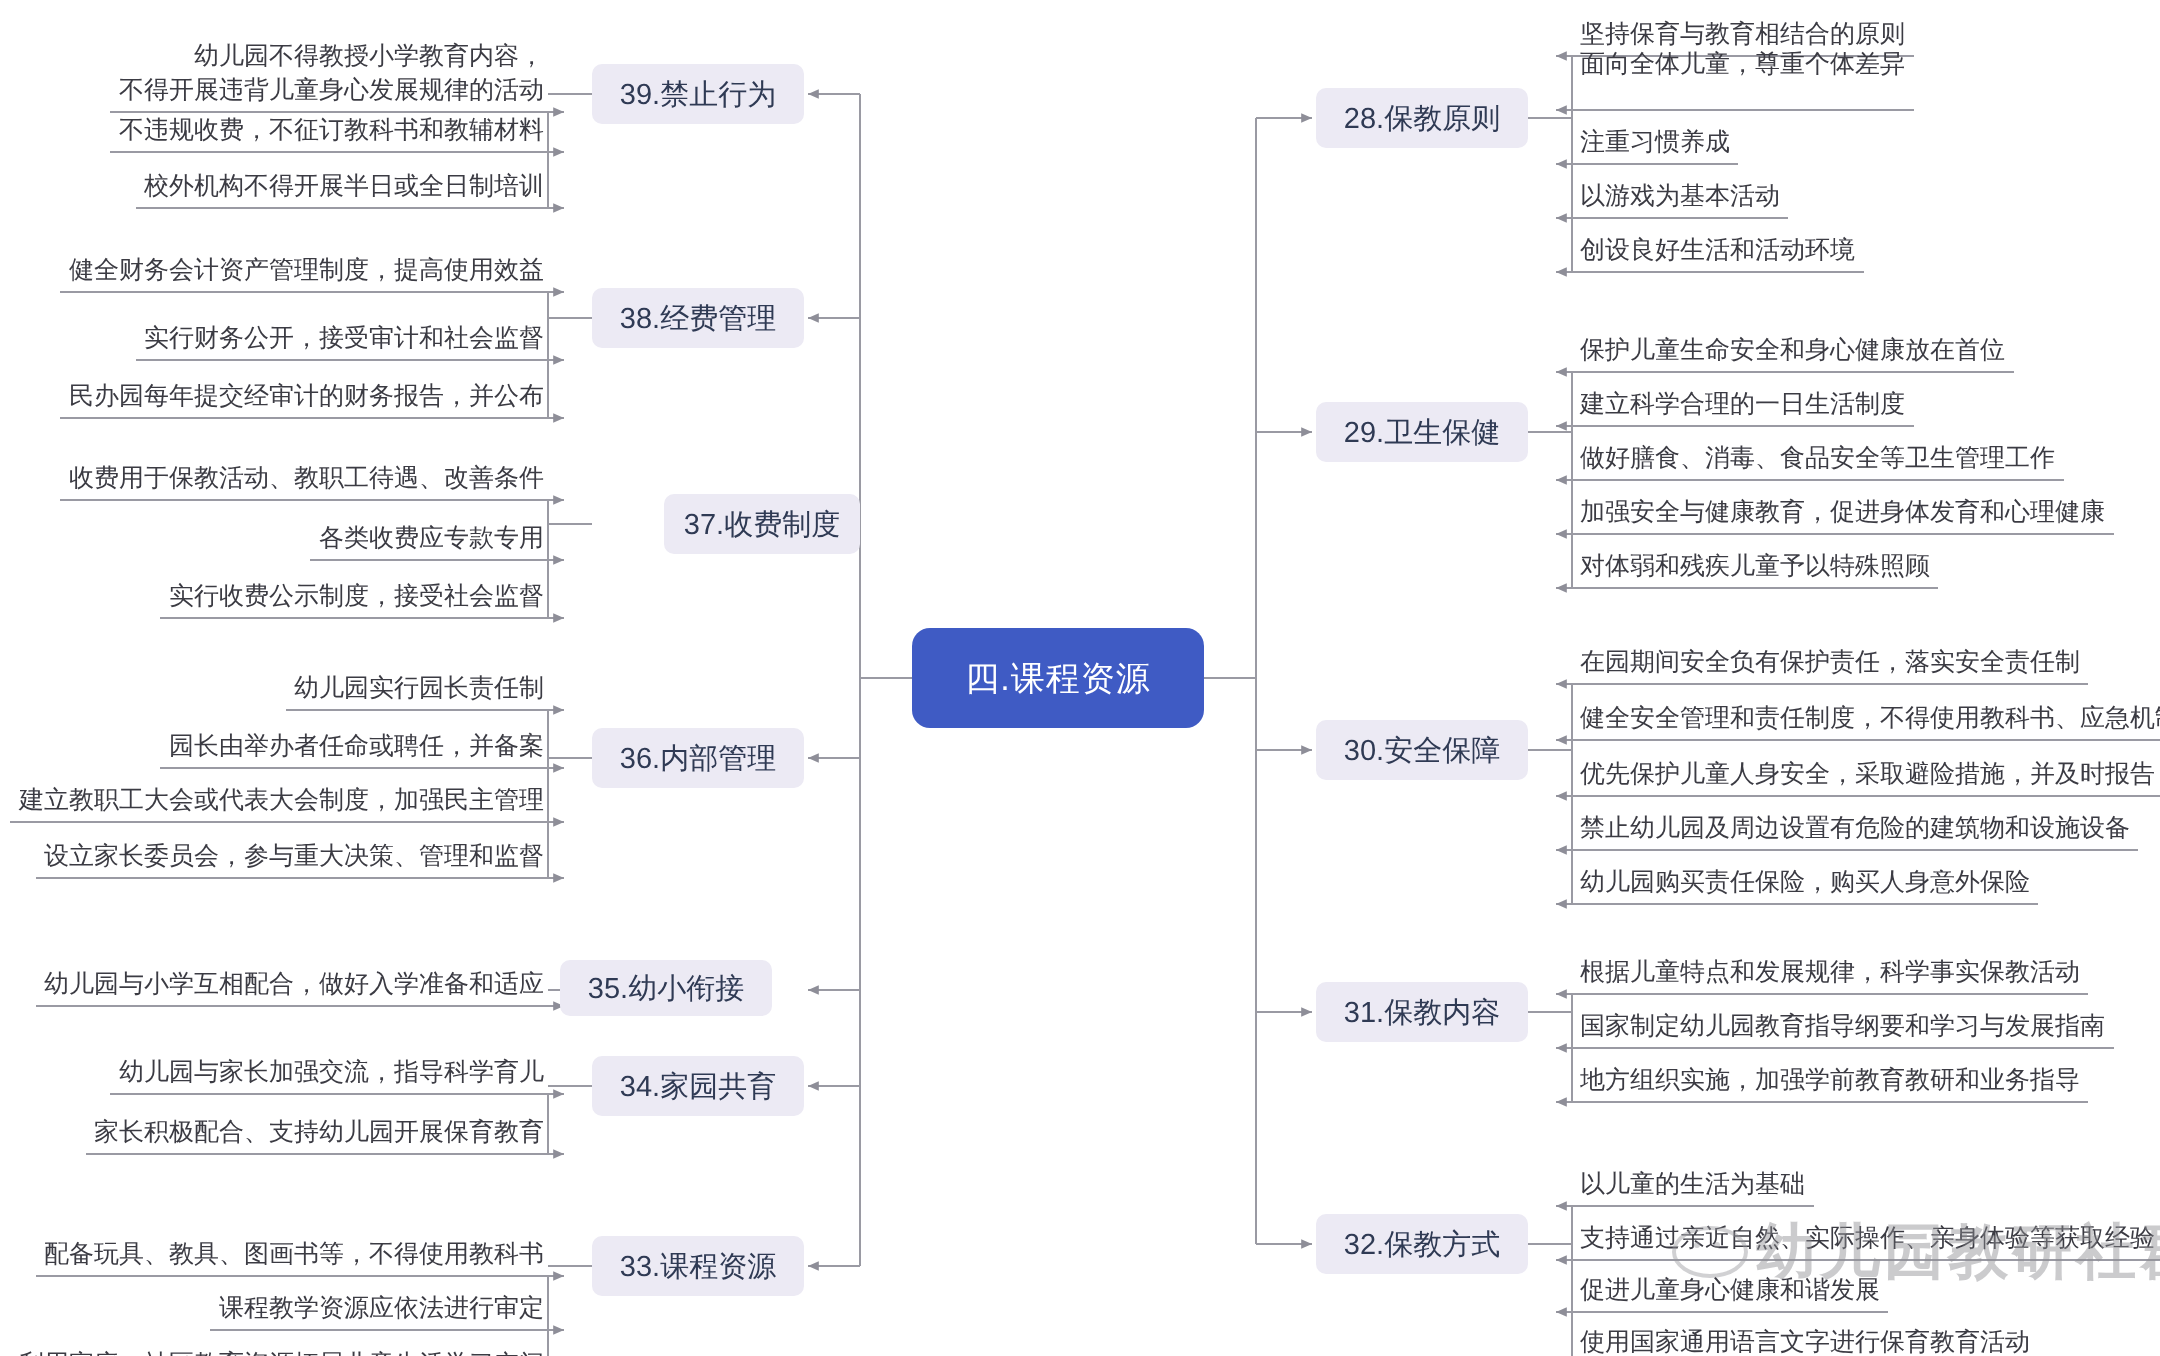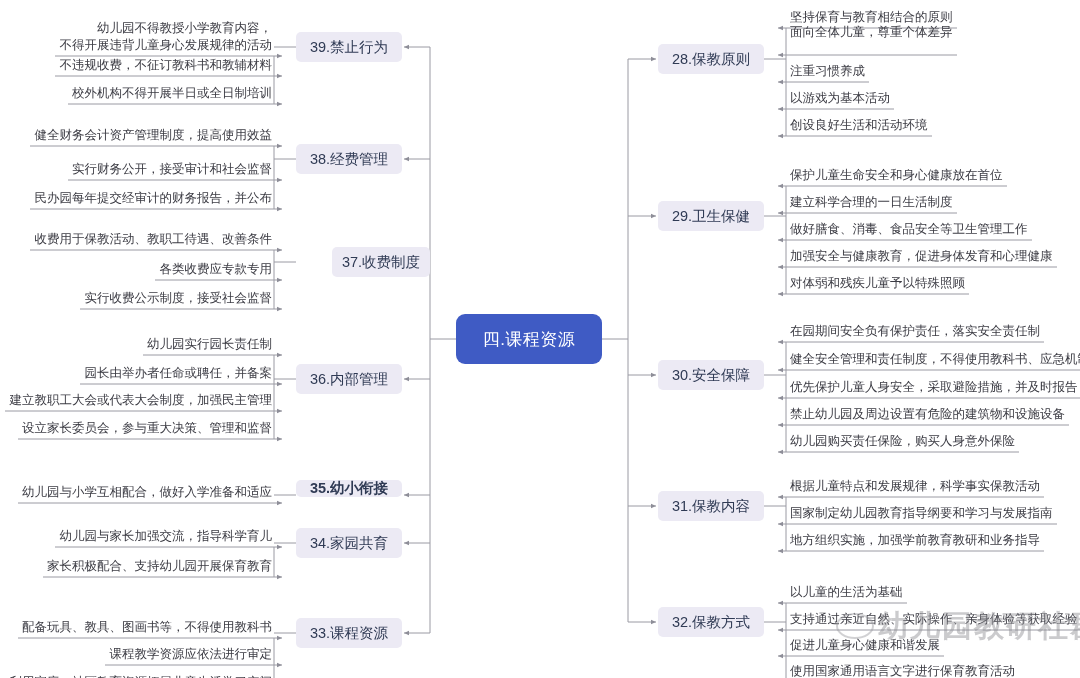--- a/index.html
+++ b/index.html
@@ -252,21 +252,21 @@
       </div>
       <div class="branch-node" style="left: 296px; top: 144px; width: 106px; height: 30px;">
         <span>38.经费管理</span>
       </div>
       <div class="branch-node" style="left: 296px; top: 247px; width: 98px; height: 30px; margin-left: 36px;">
         <span>37.收费制度</span>
       </div>
       <div class="branch-node" style="left: 296px; top: 364px; width: 106px; height: 30px;">
         <span>36.内部管理</span>
       </div>
-      <div class="branch-node" style="left: 296px; top: 480px; width: 106px; height: 17px; font-weight: bold;">
+      <div class="branch-node" style="left: 280px; top: 480px; width: 106px; height: 28px;">
         <span>35.幼小衔接</span>
       </div>
       <div class="branch-node" style="left: 296px; top: 528px; width: 106px; height: 30px;">
         <span>34.家园共育</span>
       </div>
       <div class="branch-node" style="left: 296px; top: 618px; width: 106px; height: 30px;">
         <span>33.课程资源</span>
       </div>
     </div>
   <div id="right-branches">

